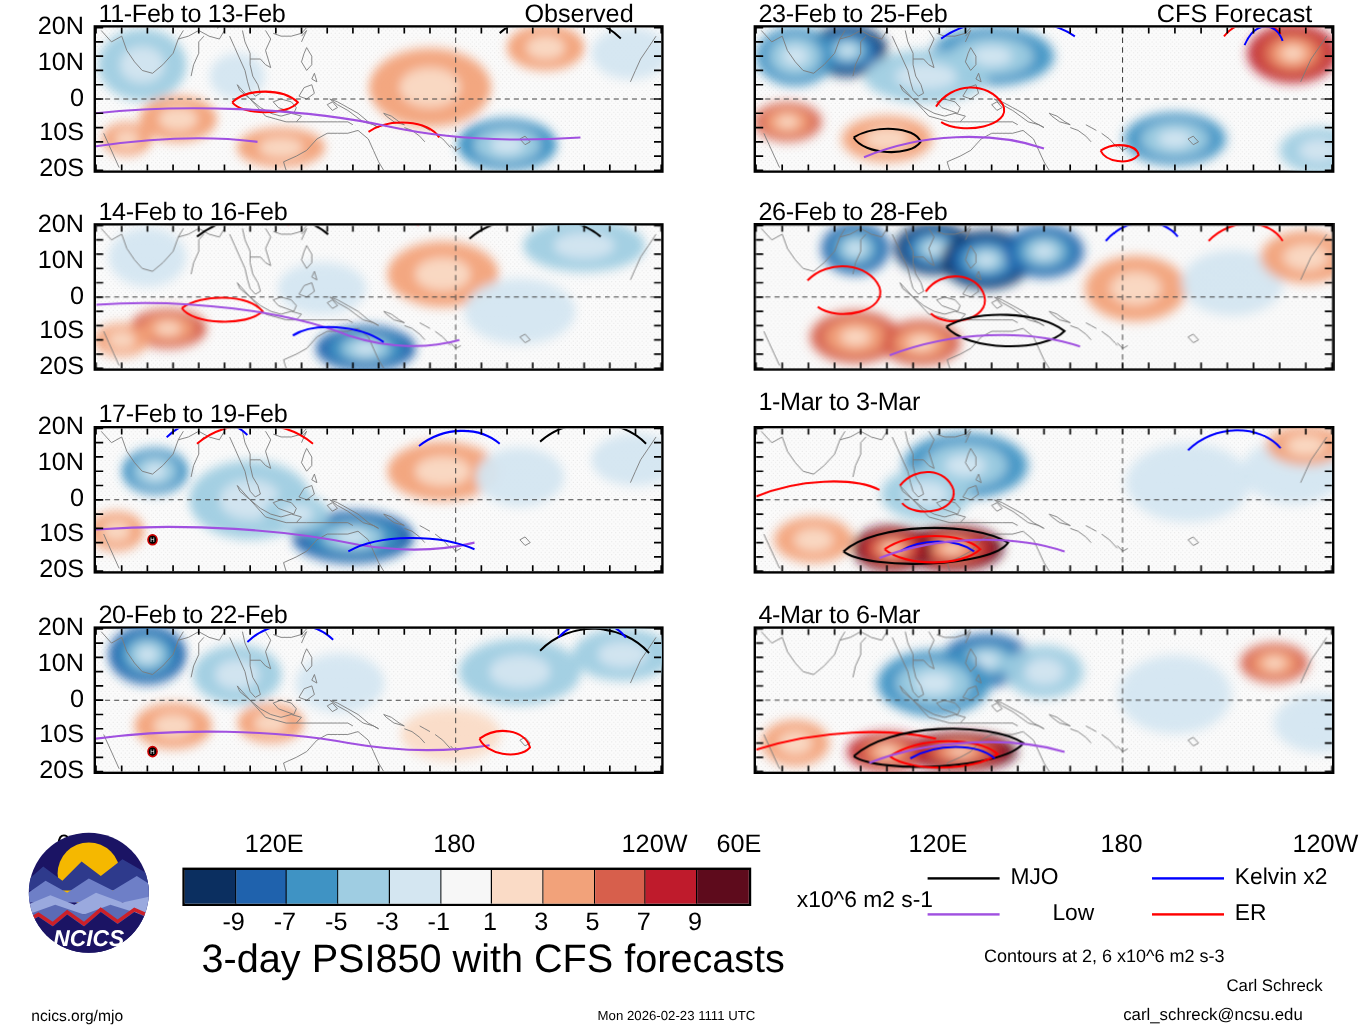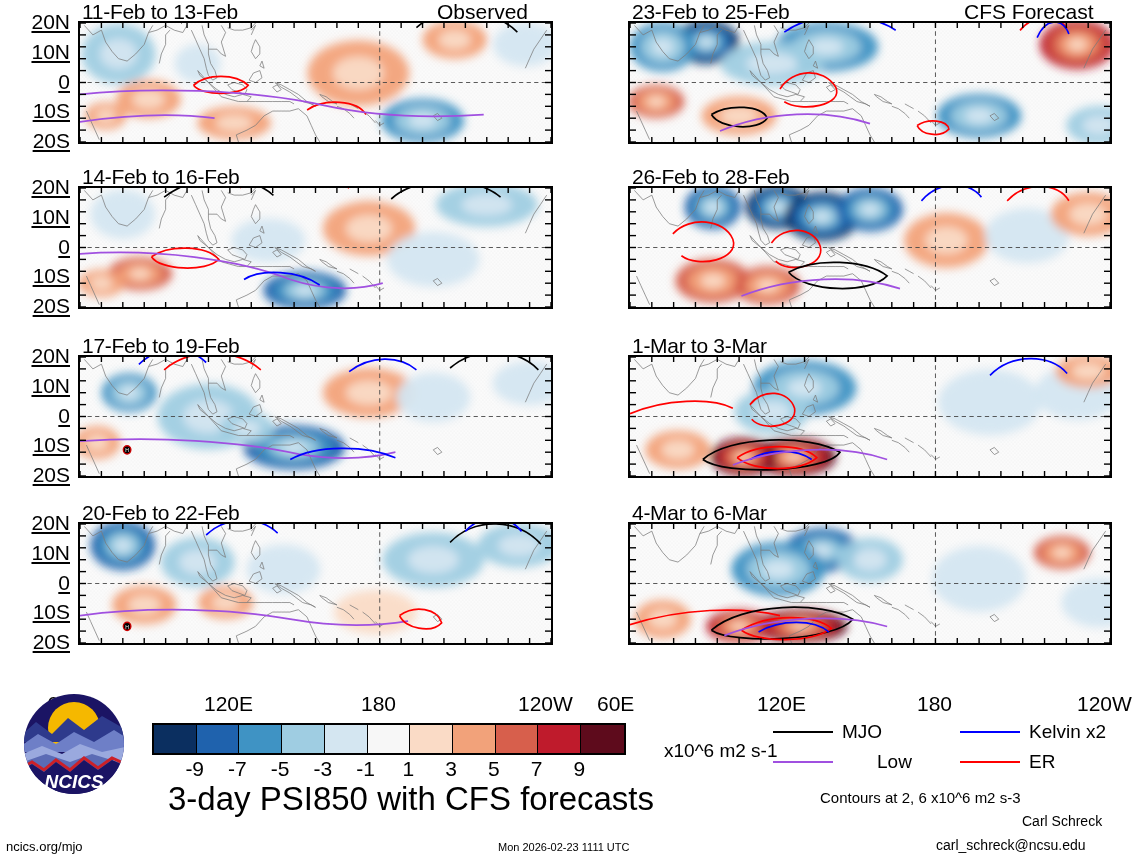--- a/index.html
+++ b/index.html
@@ -8,40 +8,40 @@
 
   .panel-wrap{position:absolute;}
   .panel-title{position:absolute;font-size:21px;font-weight:400;letter-spacing:-0.3px;
                white-space:nowrap;line-height:1;}
   .panel-right-label{position:absolute;font-size:21px;white-space:nowrap;line-height:1;}
 
   .map{position:absolute;border:2px solid #000;box-sizing:border-box;
        overflow:hidden;background:#fcfcfc;}
   .map svg{display:block;}
 
-  .ylab{position:absolute;font-size:21px;text-align:right;line-height:1;white-space:nowrap;text-decoration:underline;}
+  .ylab{position:absolute;font-size:21px;text-align:right;line-height:1;white-space:nowrap;}
   .xlab{position:absolute;font-size:21px;line-height:1;white-space:nowrap;margin-top:32px;}
 
   
   #colorbar{position:absolute;display:flex;border:2px solid #000;box-sizing:content-box;}
   #colorbar .cb-cell{height:100%;border-right:1px solid #000;box-sizing:border-box;}
   #colorbar .cb-cell:last-child{border-right:none;}
   .cb-tick{position:absolute;font-size:21px;text-align:center;line-height:1;}
   #cb-units{position:absolute;font-size:19px;line-height:1;white-space:nowrap;}
 
   
   .leg-item{position:absolute;display:flex;align-items:center;gap:9px;}
   .leg-line{width:60px;height:0;border-top:2.2px solid #000;}
   .leg-text{font-size:19px;line-height:1;white-space:nowrap;}
 
   #contours-note{position:absolute;font-size:15px;line-height:1;white-space:nowrap;}
   #author{position:absolute;font-size:14px;line-height:1;white-space:nowrap;}
   #email{position:absolute;font-size:14px;line-height:1;white-space:nowrap;}
   #main-title{position:absolute;font-size:33px;line-height:1;white-space:nowrap;}
-  #site-url{position:absolute;font-size:13px;line-height:1;white-space:nowrap;}
+  #site-url{position:absolute;font-size:13px;line-height:1;white-space:nowrap;margin-left:20px;}
   #timestamp{position:absolute;font-size:11px;line-height:1;white-space:nowrap;text-align:center;}
 
   #ncics-logo{position:absolute;}
   #ncics-logo .logo-text{font-size:19px;font-weight:bold;fill:#fff;
                           font-family:"Liberation Sans",sans-serif;}
 </style>
 </head>
 <body>
 
 <div id="ylabels-left">
@@ -957,21 +957,21 @@
           <line x1="482" y1="85.3" x2="476" y2="85.3" stroke="#000" stroke-width="1.4"></line>
           <line x1="2" y1="97.2" x2="8" y2="97.2" stroke="#000" stroke-width="1.4"></line>
           <line x1="482" y1="97.2" x2="476" y2="97.2" stroke="#000" stroke-width="1.4"></line>
           <line x1="2" y1="109.1" x2="8" y2="109.1" stroke="#000" stroke-width="1.4"></line>
           <line x1="482" y1="109.1" x2="476" y2="109.1" stroke="#000" stroke-width="1.4"></line>
           <line x1="2" y1="121" x2="8" y2="121" stroke="#000" stroke-width="1.4"></line>
           <line x1="482" y1="121" x2="476" y2="121" stroke="#000" stroke-width="1.4"></line>
         </svg></div>
     </div>
     <div class="panel-wrap">
-      <div class="panel-title" style="left: 632px; top: 335px;">1-Mar to 3-Mar</div>
+      <div class="panel-title" style="left: 632px; top: 325px;">1-Mar to 3-Mar</div>
       <div class="map" style="left: 628px; top: 355px; width: 484px; height: 123px;">
         <svg width="480" height="119" viewBox="0 0 560 130" preserveAspectRatio="none">
           <defs>
             <filter id="blR2" x="-40%" y="-60%" width="180%" height="220%">
               <feGaussianBlur stdDeviation="5"></feGaussianBlur>
             </filter>
             <pattern id="stipR2" width="4" height="4" patternUnits="userSpaceOnUse">
               <rect width="4" height="4" fill="#fbfbfb"></rect>
               <circle cx="1" cy="1" r="0.45" fill="#d8d8d8"></circle>
               <circle cx="3" cy="3" r="0.45" fill="#d8d8d8"></circle>

